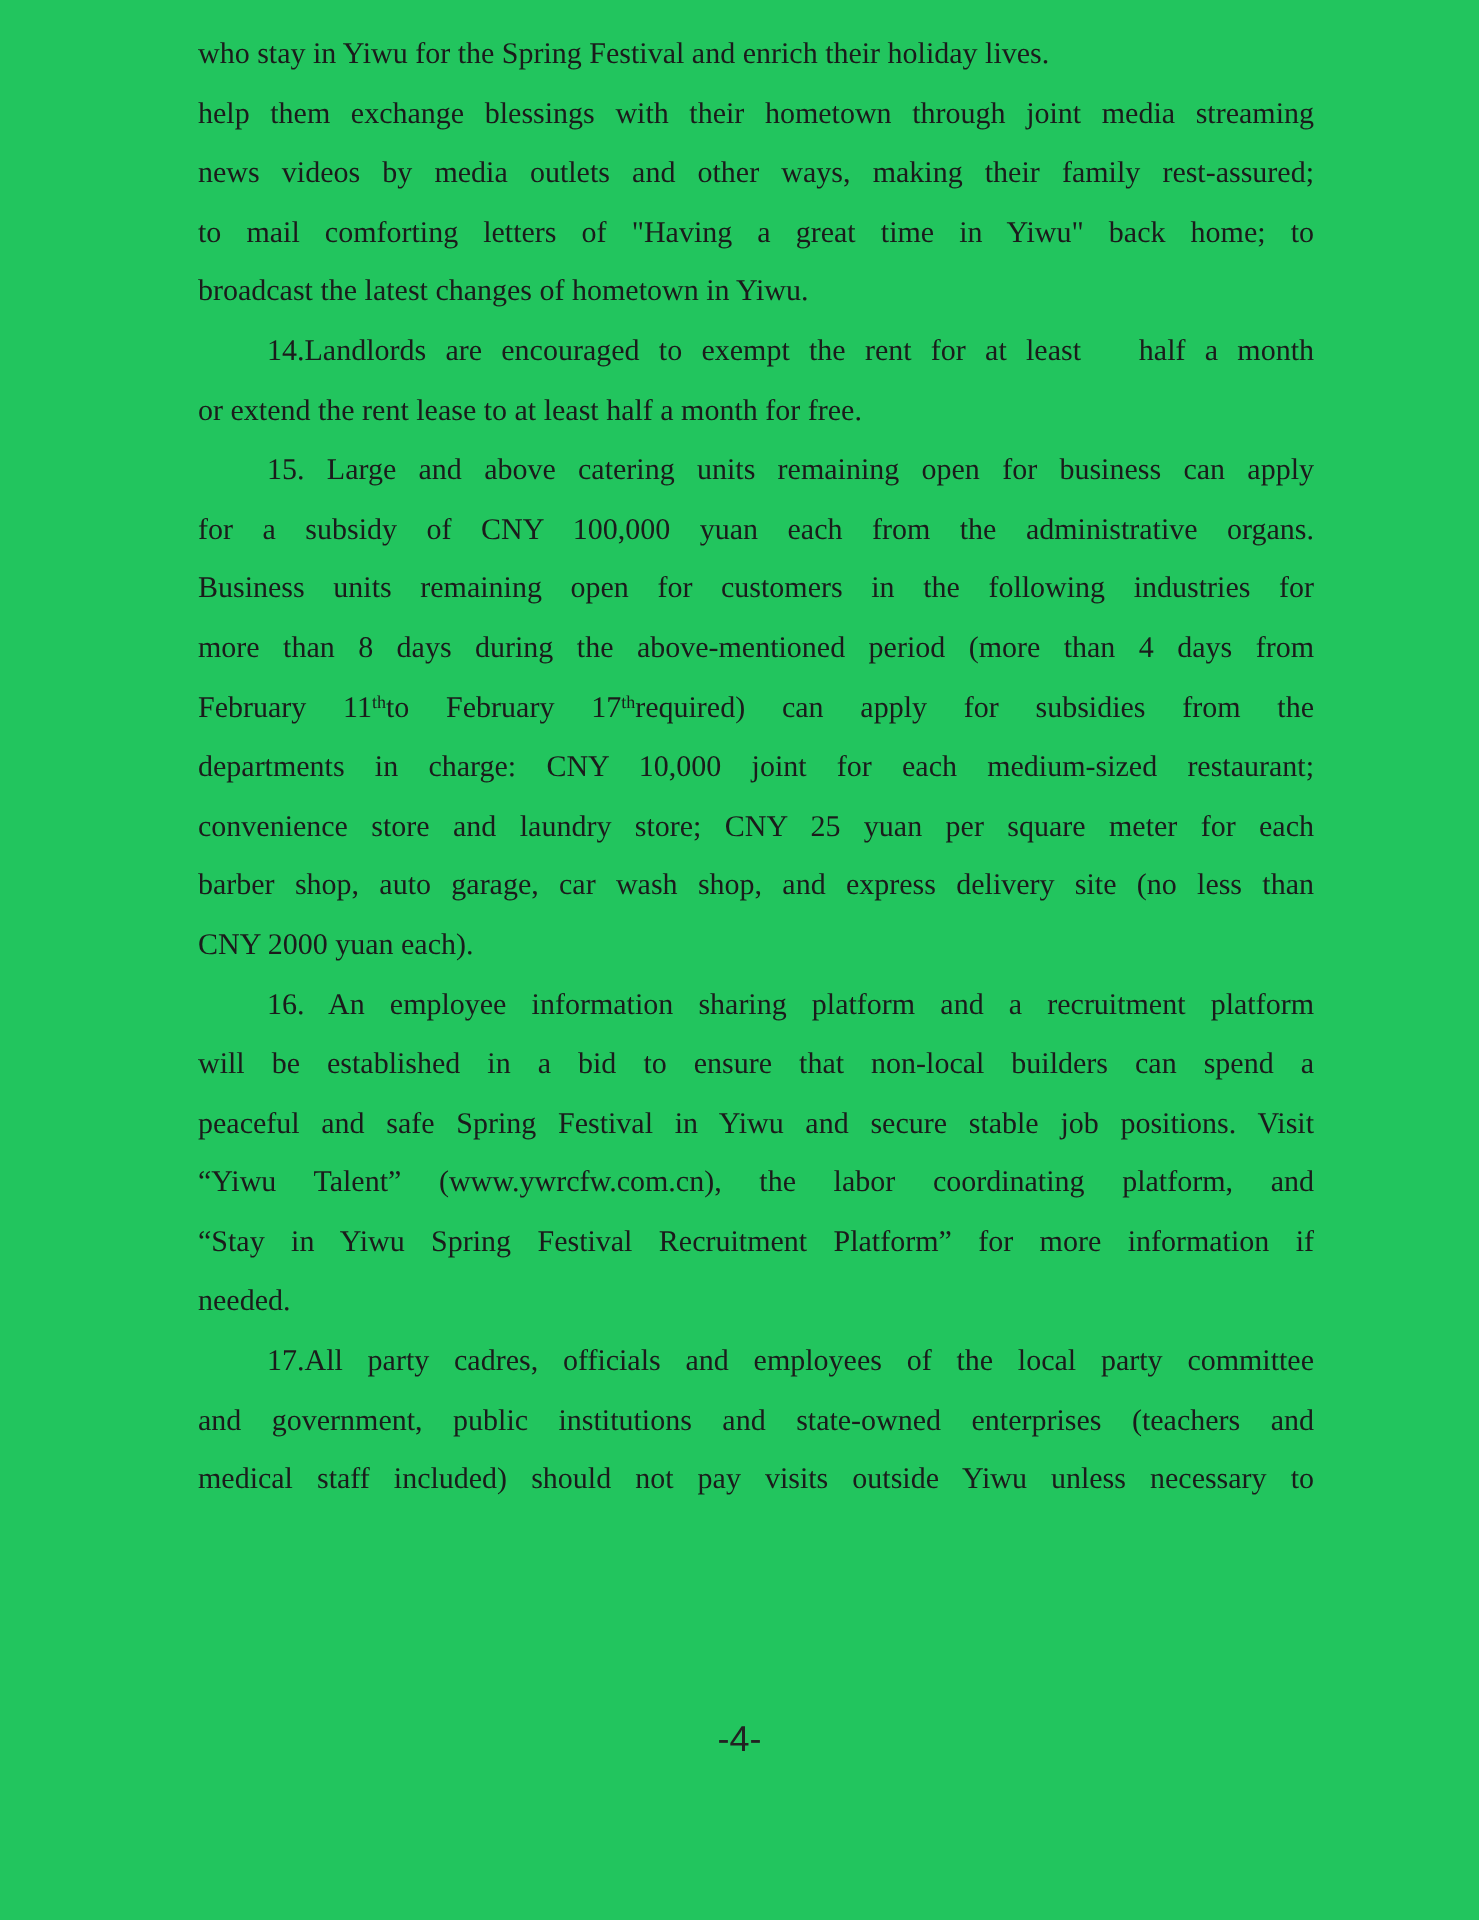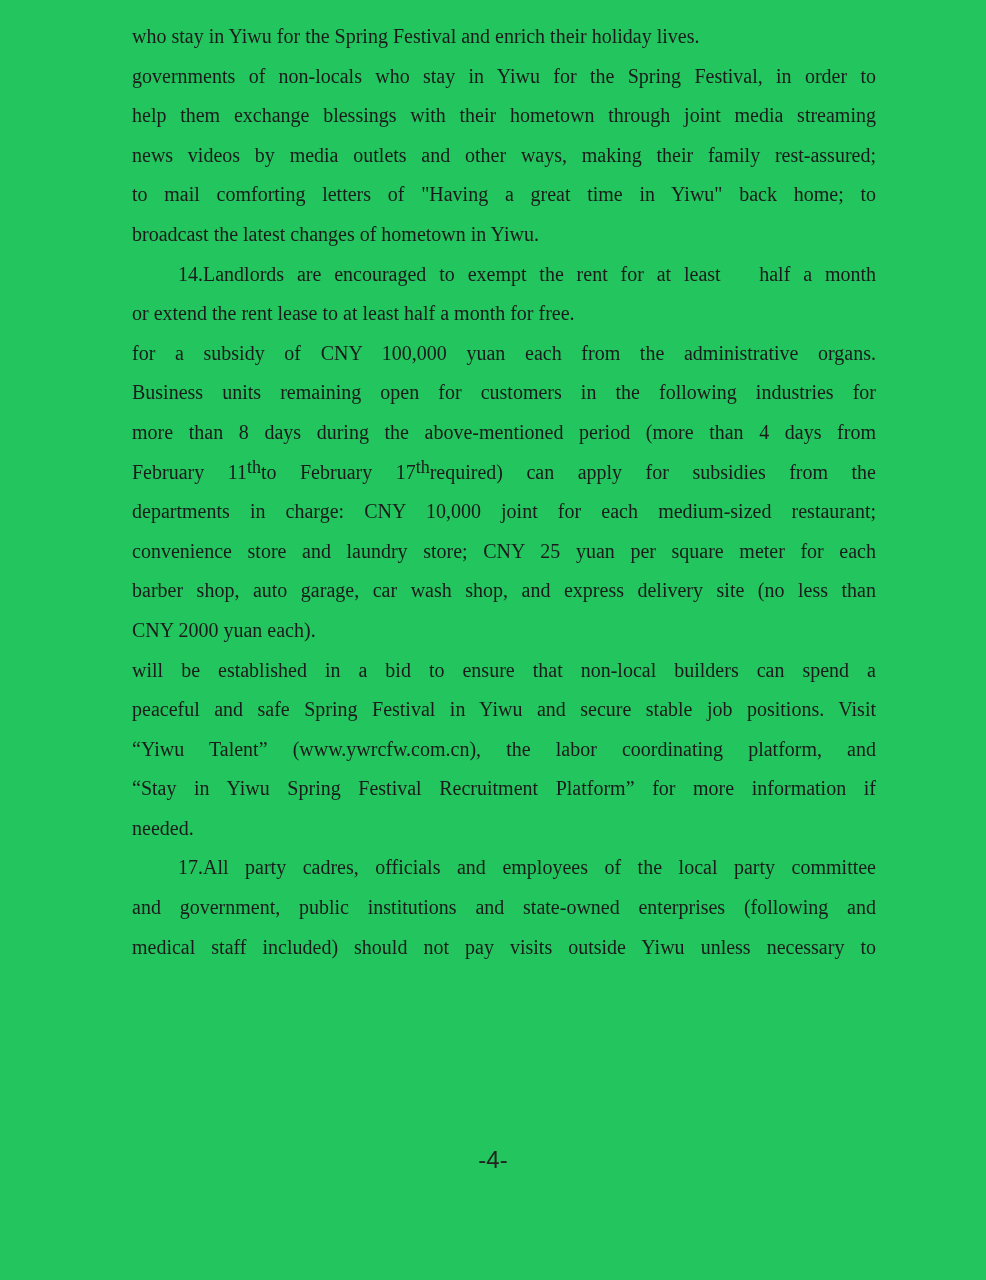--- a/index.html
+++ b/index.html
@@ -30,59 +30,60 @@
     white-space: normal;
   }
   .line.j {
     text-align: justify;
     text-align-last: justify;
   }
   .line.ind {
     text-indent: 46px;
   }
   .line sup {
-    font-size: 18px;
+    font-size: 12px;
     line-height: 0;
     vertical-align: 6px;
   }
   .footer {
     position: absolute;
     left: 0;
     top: 1146px;
     width: 100%;
     text-align: center;
     font-family: "Liberation Sans", "DejaVu Sans", sans-serif;
     font-size: 24px;
     color: #222222;
   }
 </style>
 </head>
 <body>
 
 <div class="page">
   <div class="text-block">
       <div class="line">who stay in Yiwu for the Spring Festival and enrich their holiday lives.</div>
-      <div class="line j">governments of non-locals who stay in Yiwu for the Spring Festival, in order to</div>
       <div class="line j">help them exchange blessings with their hometown through joint media streaming</div>
       <div class="line j">news videos by media outlets and other ways, making their family rest-assured;</div>
       <div class="line j">to mail comforting letters of "Having a great time in Yiwu" back home; to</div>
       <div class="line">broadcast the latest changes of hometown in Yiwu.</div>
       <div class="line j ind">14.Landlords are encouraged to exempt the rent for at least&nbsp;&nbsp; half a month</div>
       <div class="line">or extend the rent lease to at least half a month for free.</div>
+      <div class="line j ind">15. Large and above catering units remaining open for business can apply</div>
       <div class="line j">for a subsidy of CNY 100,000 yuan each from the administrative organs.</div>
       <div class="line j">Business units remaining open for customers in the following industries for</div>
       <div class="line j">more than 8 days during the above-mentioned period (more than 4 days from</div>
       <div class="line j">February 11<sup>th</sup>to February 17<sup>th</sup>required) can apply for subsidies from the</div>
       <div class="line j">departments in charge: CNY 10,000 joint for each medium-sized restaurant;</div>
       <div class="line j">convenience store and laundry store; CNY 25 yuan per square meter for each</div>
       <div class="line j">barber shop, auto garage, car wash shop, and express delivery site (no less than</div>
       <div class="line">CNY 2000 yuan each).</div>
+      <div class="line j ind">16. An employee information sharing platform and a recruitment platform</div>
       <div class="line j">will be established in a bid to ensure that non-local builders can spend a</div>
       <div class="line j">peaceful and safe Spring Festival in Yiwu and secure stable job positions. Visit</div>
       <div class="line j">“Yiwu Talent” (www.ywrcfw.com.cn), the labor coordinating platform, and</div>
       <div class="line j">“Stay in Yiwu Spring Festival Recruitment Platform” for more information if</div>
       <div class="line">needed.</div>
       <div class="line j ind">17.All party cadres, officials and employees of the local party committee</div>
-      <div class="line j">and government, public institutions and state-owned enterprises (following and</div>
+      <div class="line j">and government, public institutions and state-owned enterprises (teachers and</div>
       <div class="line j">medical staff included) should not pay visits outside Yiwu unless necessary to</div>
     </div>
   <div class="footer">-4-</div>
 </div>
 
 </body></html>

